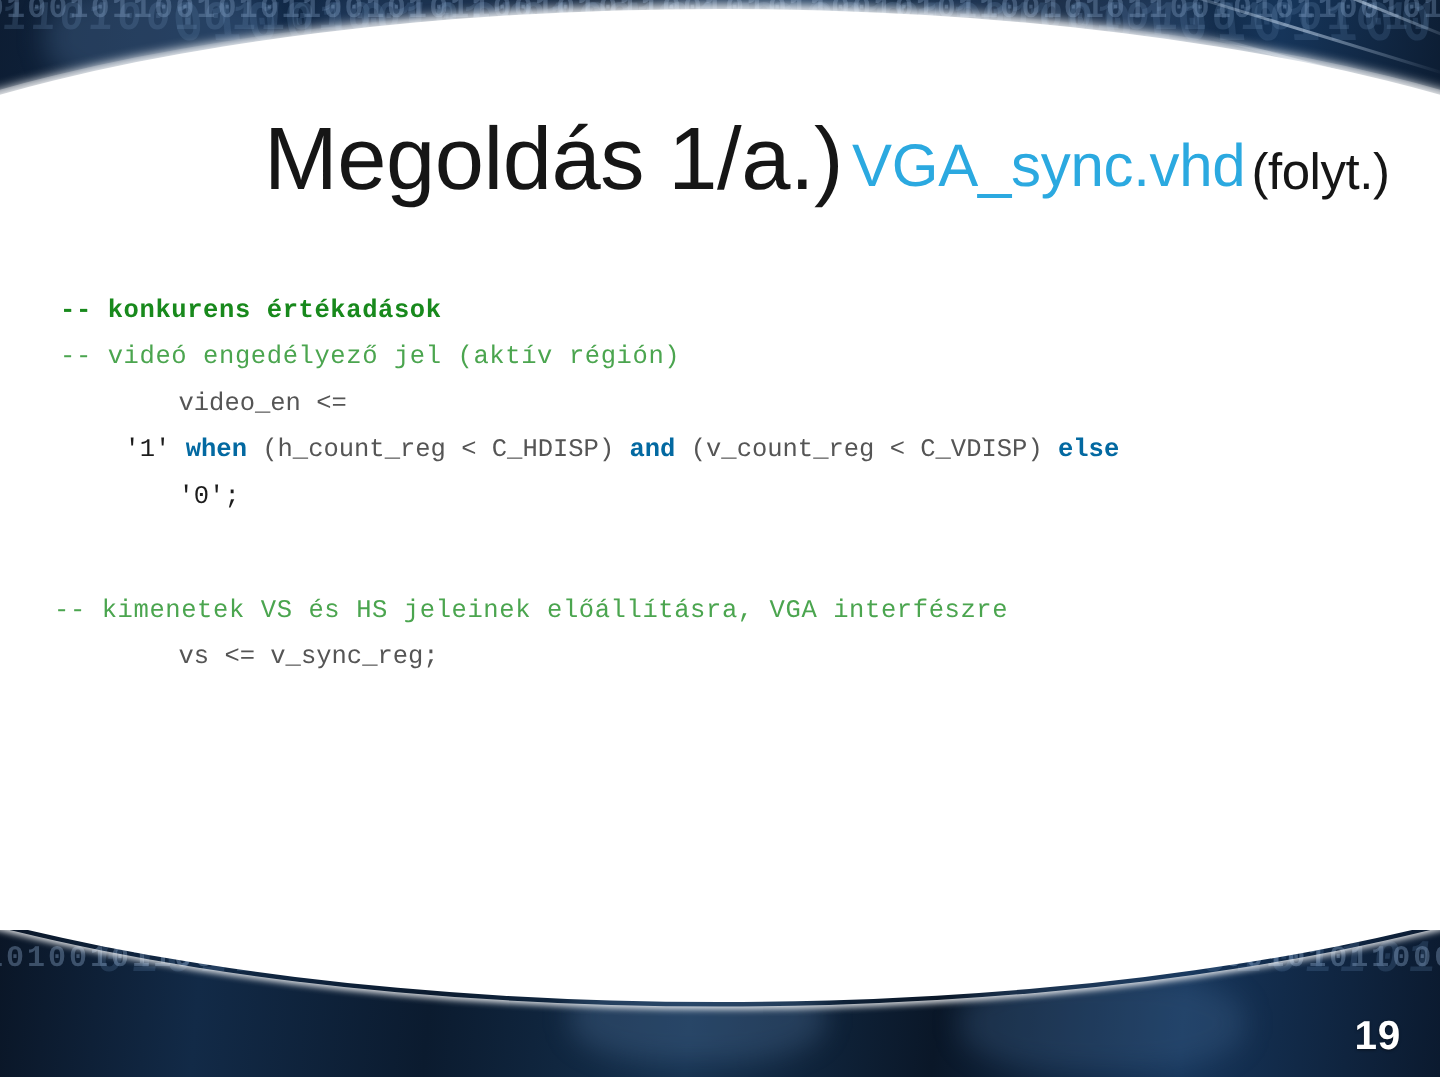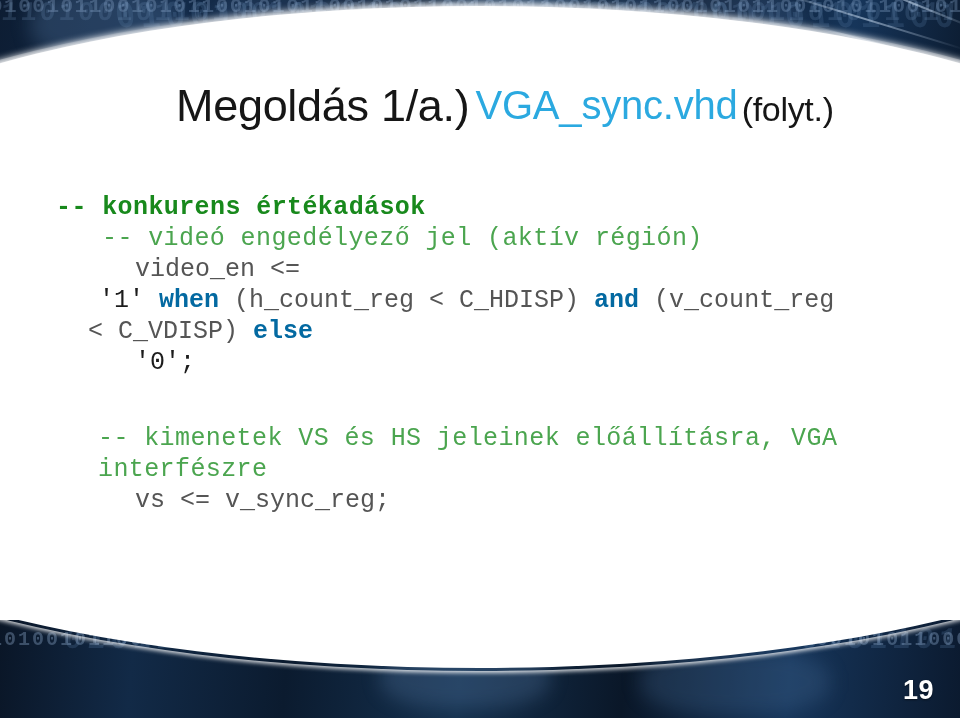--- a/index.html
+++ b/index.html
@@ -92,21 +92,21 @@
   .title {
     position: absolute;
     left: 176px;
     top: 78px;
     width: 760px;
     height: 58px;
     line-height: 56px;
     white-space: nowrap;
   }
   .title .t-main {
-    font-size: 45px;
+    font-size: 59px;
     color: #161616;
     font-weight: normal;
     letter-spacing: -0.3px;
   }
   .title .t-file {
     font-size: 40px;
     color: #2BA9E0;
     letter-spacing: -0.2px;
     padding: 0 4px 0 6px;
     position: relative;
@@ -114,40 +114,40 @@
   }
   .title .t-cont {
     font-size: 34px;
     color: #161616;
     letter-spacing: -0.3px;
   }
 
   
   .code-body {
     position: absolute;
-    left: 16px;
+    left: 0;
     top: 192px;
     width: 864px;
     font-family: "Liberation Mono", monospace;
-    font-size: 25px;
+    font-size: 17px;
     line-height: 31px;
   }
   .code-line {
     white-space: pre-wrap;
     padding: 0 20px 0 0;
   }
   .indent-0 { padding-left: 40px; text-indent: 0; }
   .indent-1 { padding-left: 119px; text-indent: 0; }
   
   .wrap-line {
     padding-left: 72px;
     text-indent: 11px;
   }
   .cm-bold   { color: #18891C; font-weight: bold; letter-spacing: 0.4px; }
-  .cm-light  { color: #4BA54F; font-weight: normal; letter-spacing: 0.4px; margin-left: 46px; }
+  .cm-light  { color: #4BA54F; font-weight: normal; letter-spacing: 0.4px; }
   .tok-plain { color: #1c1c1c; }
   .tok-gray  { color: #555555; }
   .tok-kw    { color: #0369a1; font-weight: bold; }
   .gap-line  { height: 31px; }
   .gap-small { height: 14px; }
 
   
   .footer-band {
     position: absolute;
     left: 0;

